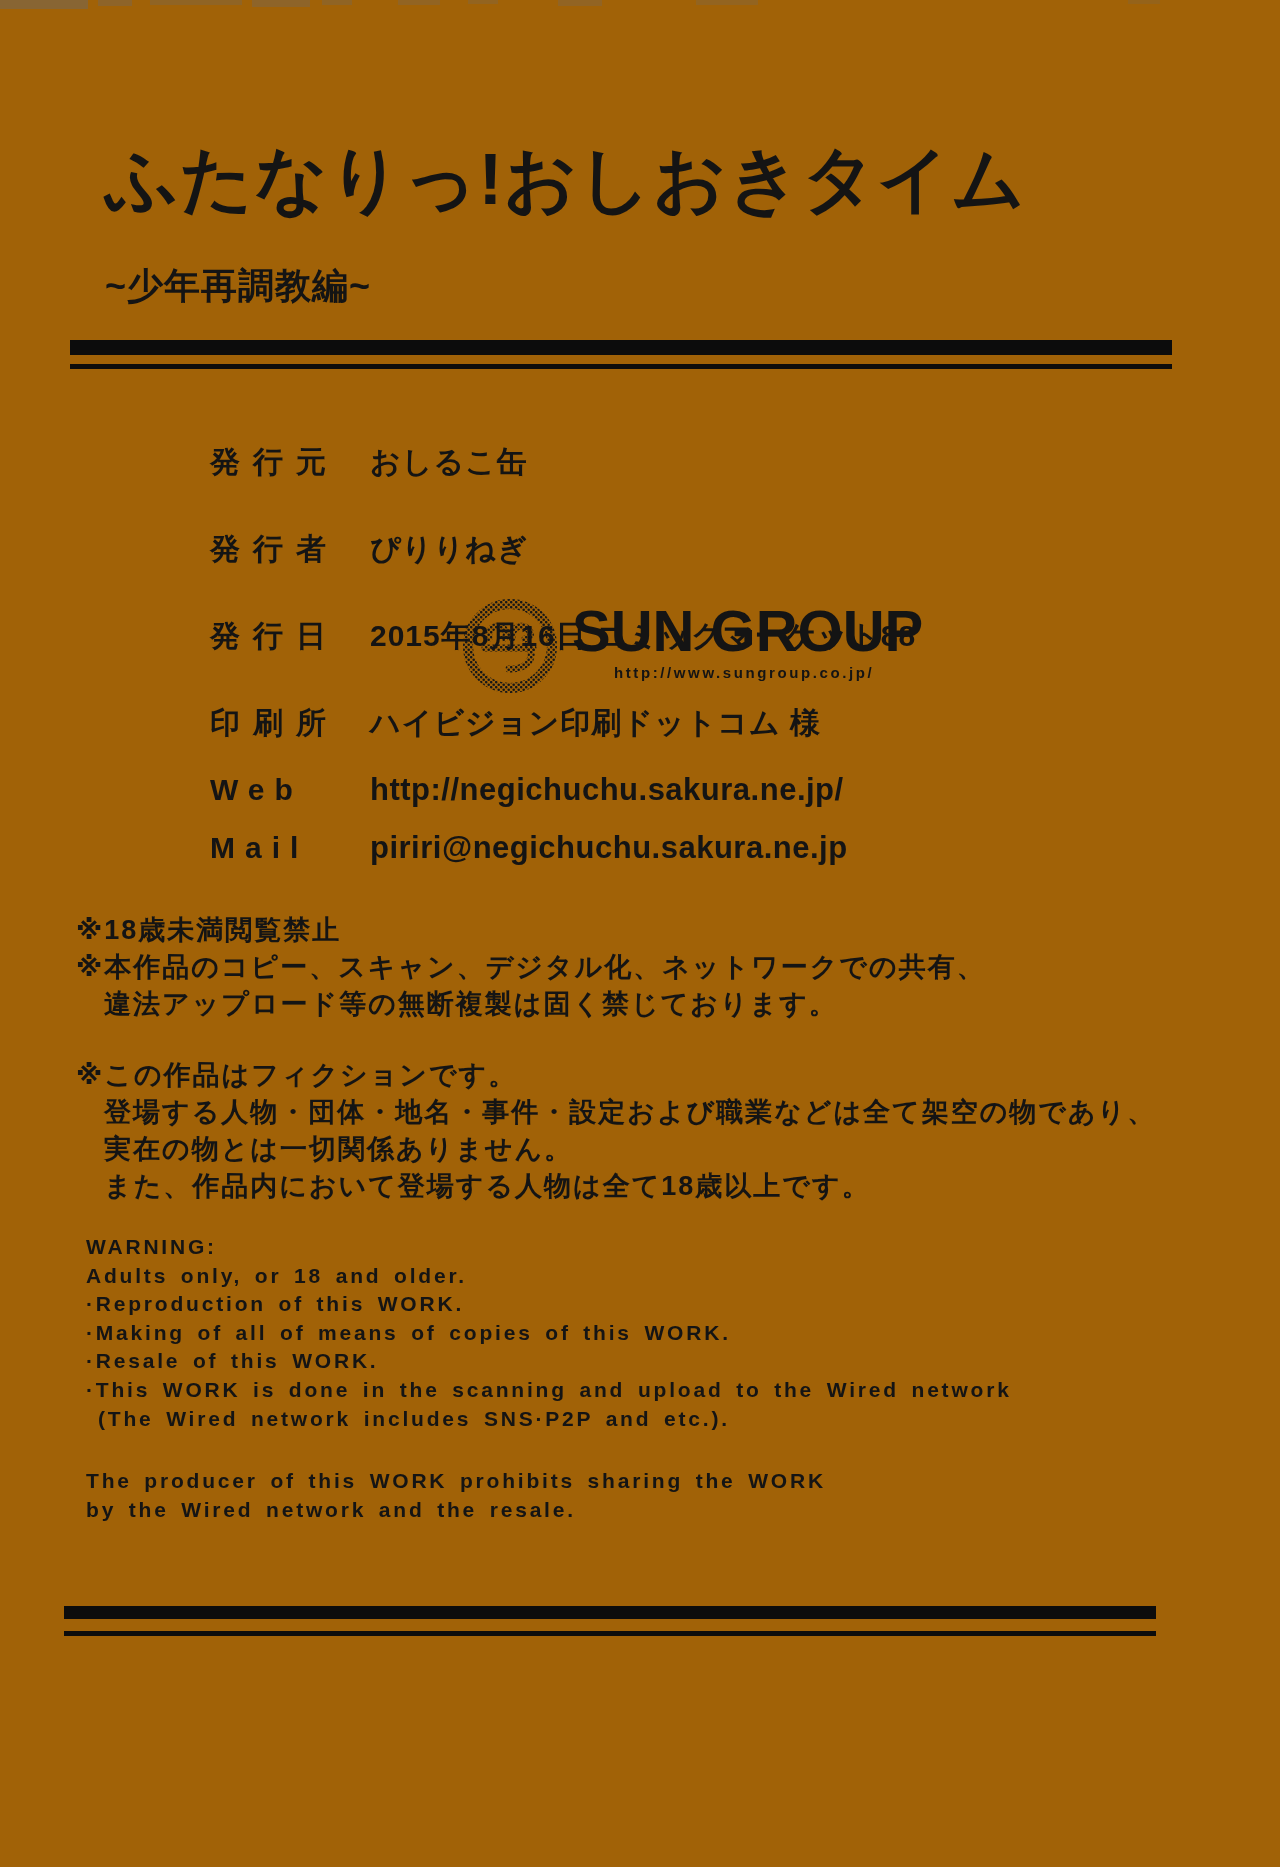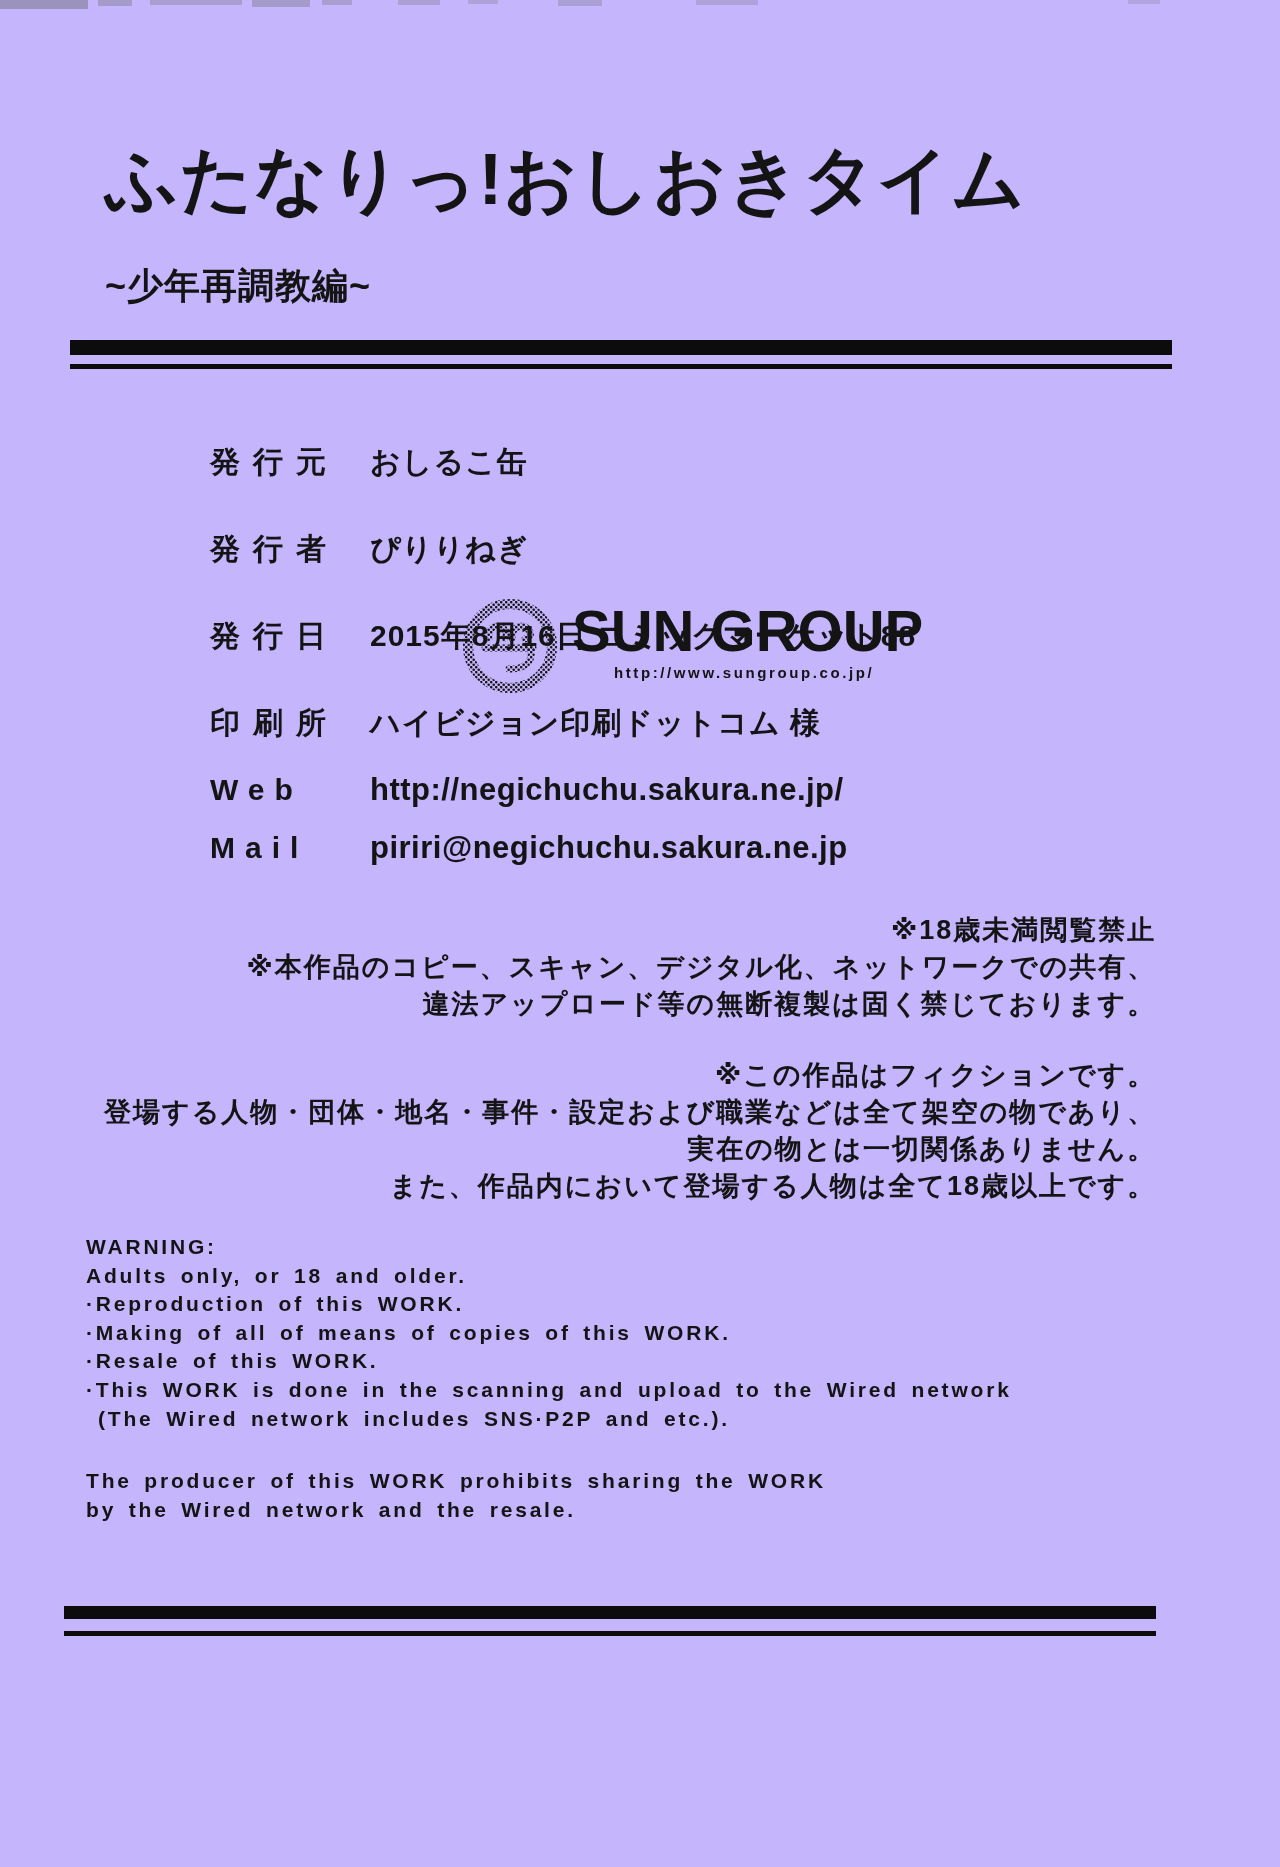--- a/index.html
+++ b/index.html
@@ -1,18 +1,18 @@
 <!DOCTYPE html>
 <html><head>
 <meta charset="utf-8">
 <style>
   html,body{margin:0;padding:0;background:#d9d9d9;}
   .page{
     position:relative;width:1280px;height:1867px;margin:0 auto;
-    background:#c4b5fd;color:#141414;overflow:hidden;
+    background:#a16207;color:#141414;overflow:hidden;
     font-family:"Liberation Sans","DejaVu Sans",sans-serif;
   }
 
   
   .artifact{position:absolute;top:0;background:#6a6a6a;}
 
   
   .title-block{position:absolute;left:105px;top:136px;width:890px;}
   .main-title{
     font-size:72px;font-weight:bold;line-height:1.2;letter-spacing:1px;
@@ -46,21 +46,21 @@
   .logo-url{font-size:15px;font-weight:bold;letter-spacing:2.6px;margin-top:4px;margin-left:42px;white-space:nowrap;}
 
   
   .contacts{position:absolute;left:210px;top:772px;}
   .contact-row{display:flex;align-items:baseline;margin-bottom:22px;}
   .contact-label{flex:0 0 160px;font-size:30px;font-weight:bold;letter-spacing:10px;white-space:nowrap;}
   .contact-value{font-size:31px;font-weight:bold;letter-spacing:0.5px;white-space:nowrap;}
 
   
   .notices{position:absolute;left:76px;top:912px;font-size:27px;line-height:37px;letter-spacing:2px;font-weight:600;}
-  .note-line{white-space:nowrap;text-align:right;}
+  .note-line{white-space:nowrap;}
   .note-indent{padding-left:28px;}
   .note-gap{height:34px;}
 
   
   .warning{position:absolute;left:86px;top:1233px;font-size:21px;line-height:28.6px;letter-spacing:2.8px;word-spacing:4px;font-weight:600;}
   .warn-line{white-space:nowrap;}
   .warn-indent{padding-left:12px;}
   .warn-gap{height:34px;}
 </style>
 </head>

